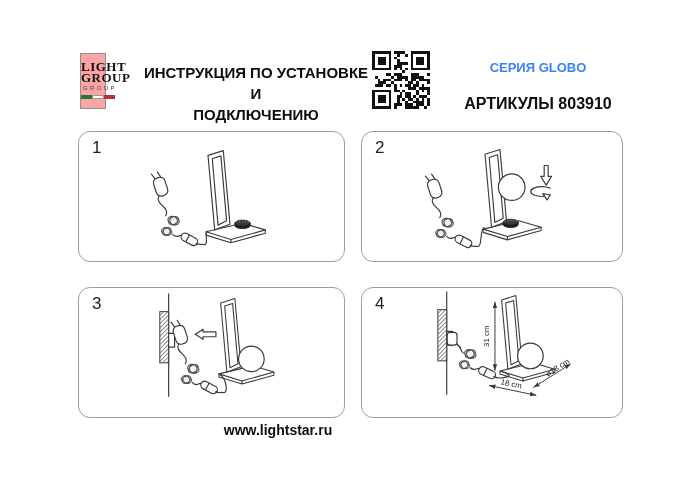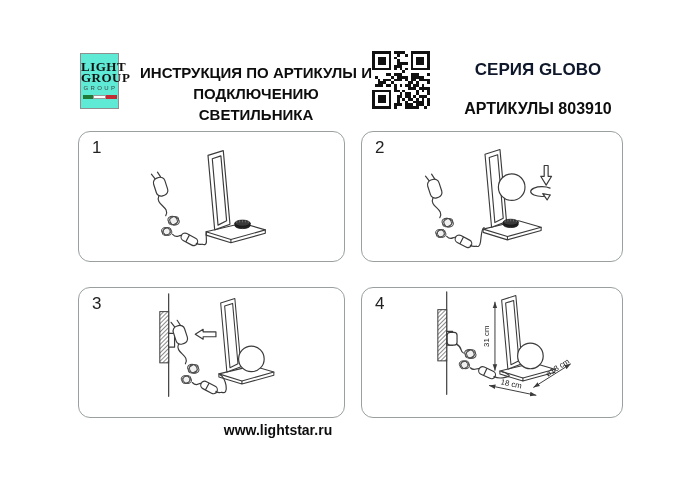--- a/index.html
+++ b/index.html
@@ -1,37 +1,37 @@
 <!DOCTYPE html>
 <html><head>
 <meta charset="utf-8">
 <style>
   html,body{margin:0;padding:0;background:#ffffff;}
   #sheet{position:relative;width:700px;height:495px;background:#fff;
          font-family:"Liberation Sans", sans-serif;color:#1a1a1a;overflow:hidden;}
 
   
-  .logo-box{position:absolute;left:80px;top:53px;width:39px;height:56px;
-            border:1.5px solid #8f8f8f;background:#5eead4;text-align:center;box-sizing:border-box;}
+  .logo-box{position:absolute;left:80px;top:53px;width:26px;height:56px;
+            border:1.5px solid #8f8f8f;background:#fca5a5;text-align:center;box-sizing:border-box;}
   .logo-word{font-family:"Liberation Serif", serif;font-weight:700;font-size:13px;
              line-height:11px;letter-spacing:.5px;color:#111;}
   .logo-word:first-child{margin-top:7px;}
   .logo-group{font-size:6px;letter-spacing:2.4px;color:#444;margin-top:2px;text-indent:2px;}
   .logo-flag{display:flex;width:34px;height:3.5px;margin:4px auto 0 auto;}
   .logo-flag span{flex:1;}
   .flag-green{background:#1e7a34;}
   .flag-white{background:#fff;border:0.5px solid #999;box-sizing:border-box;}
   .flag-red{background:#c42a33;}
 
   .title{position:absolute;left:138px;top:62px;width:236px;text-align:center;
          font-weight:700;font-size:15px;line-height:21px;color:#0d0d0d;}
   .qr{position:absolute;left:372px;top:51px;width:58px;height:58px;}
   .qr svg{width:100%;height:100%;display:block;}
   .prodblock{position:absolute;left:452px;top:60px;width:172px;text-align:center;}
-  .series{font-weight:700;font-size:17px;color:#0f172a;}
+  .series{font-weight:700;font-size:13px;color:#3b82f6;}
   .articles{font-weight:700;font-size:16px;margin-top:20px;color:#0d0d0d;}
 
   
   .panel{position:absolute;border:1.5px solid #9aa0a0;border-radius:12px;background:#fff;box-sizing:border-box;}
   #panel-1{left:78px;top:131px;width:267px;height:131px;}
   #panel-2{left:361px;top:131px;width:262px;height:131px;}
   #panel-3{left:78px;top:287px;width:267px;height:131px;}
   #panel-4{left:361px;top:287px;width:262px;height:131px;}
   .step-num{position:absolute;left:13px;top:6px;font-size:17px;color:#222;}
   .panel svg.draw{position:absolute;left:0;top:0;width:100%;height:100%;}
@@ -122,21 +122,21 @@
     <div class="logo-word">GROUP</div>
     <div class="logo-group">GROUP</div>
     <div class="logo-flag">
       <span class="flag-green"></span>
         <span class="flag-white"></span>
         <span class="flag-red"></span>
     </div>
   </div>
 
   <div class="title">
-    <div>ИНСТРУКЦИЯ ПО АРТИКУЛЫ И</div>
+    <div>ИНСТРУКЦИЯ ПО УСТАНОВКЕ И</div>
     <div>ПОДКЛЮЧЕНИЮ СВЕТИЛЬНИКА</div>
   </div>
 
   <div class="qr">
     <svg id="qrsvg" viewBox="0 0 21 21" shape-rendering="crispEdges">
         <rect x="0" y="0" width="1" height="1" fill="#111111"></rect>
         <rect x="1" y="0" width="1" height="1" fill="#111111"></rect>
         <rect x="2" y="0" width="1" height="1" fill="#111111"></rect>
         <rect x="3" y="0" width="1" height="1" fill="#111111"></rect>
         <rect x="4" y="0" width="1" height="1" fill="#111111"></rect>

